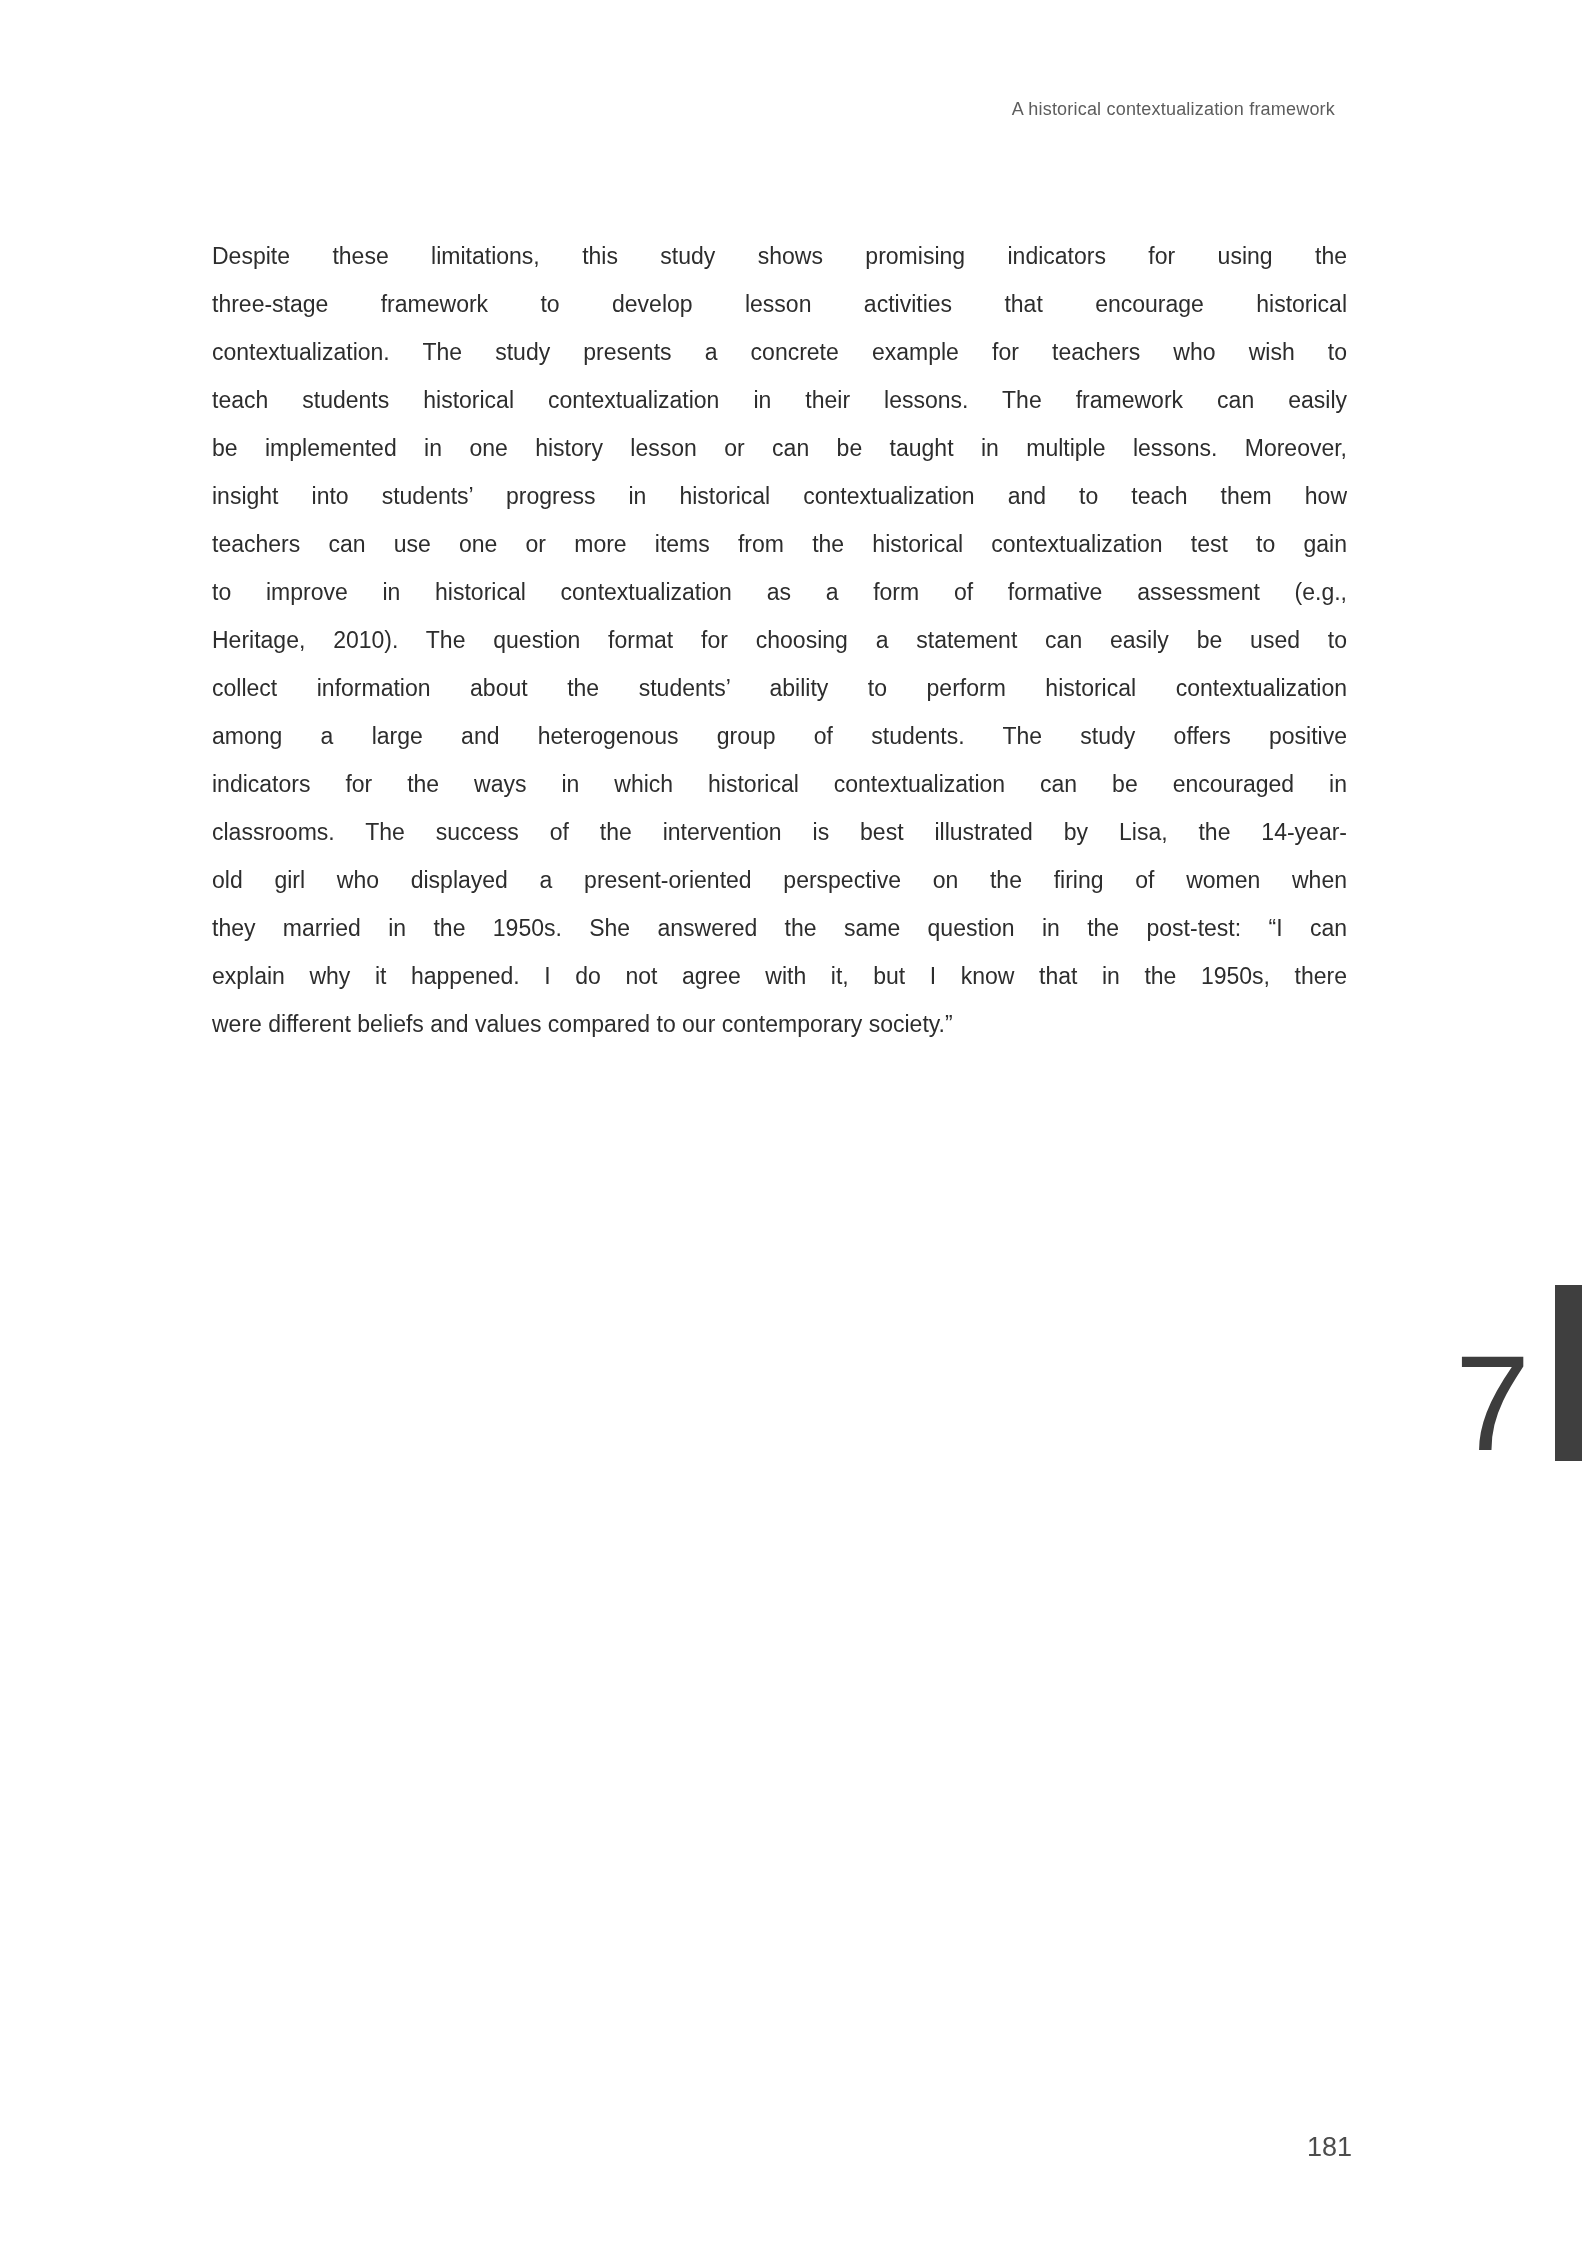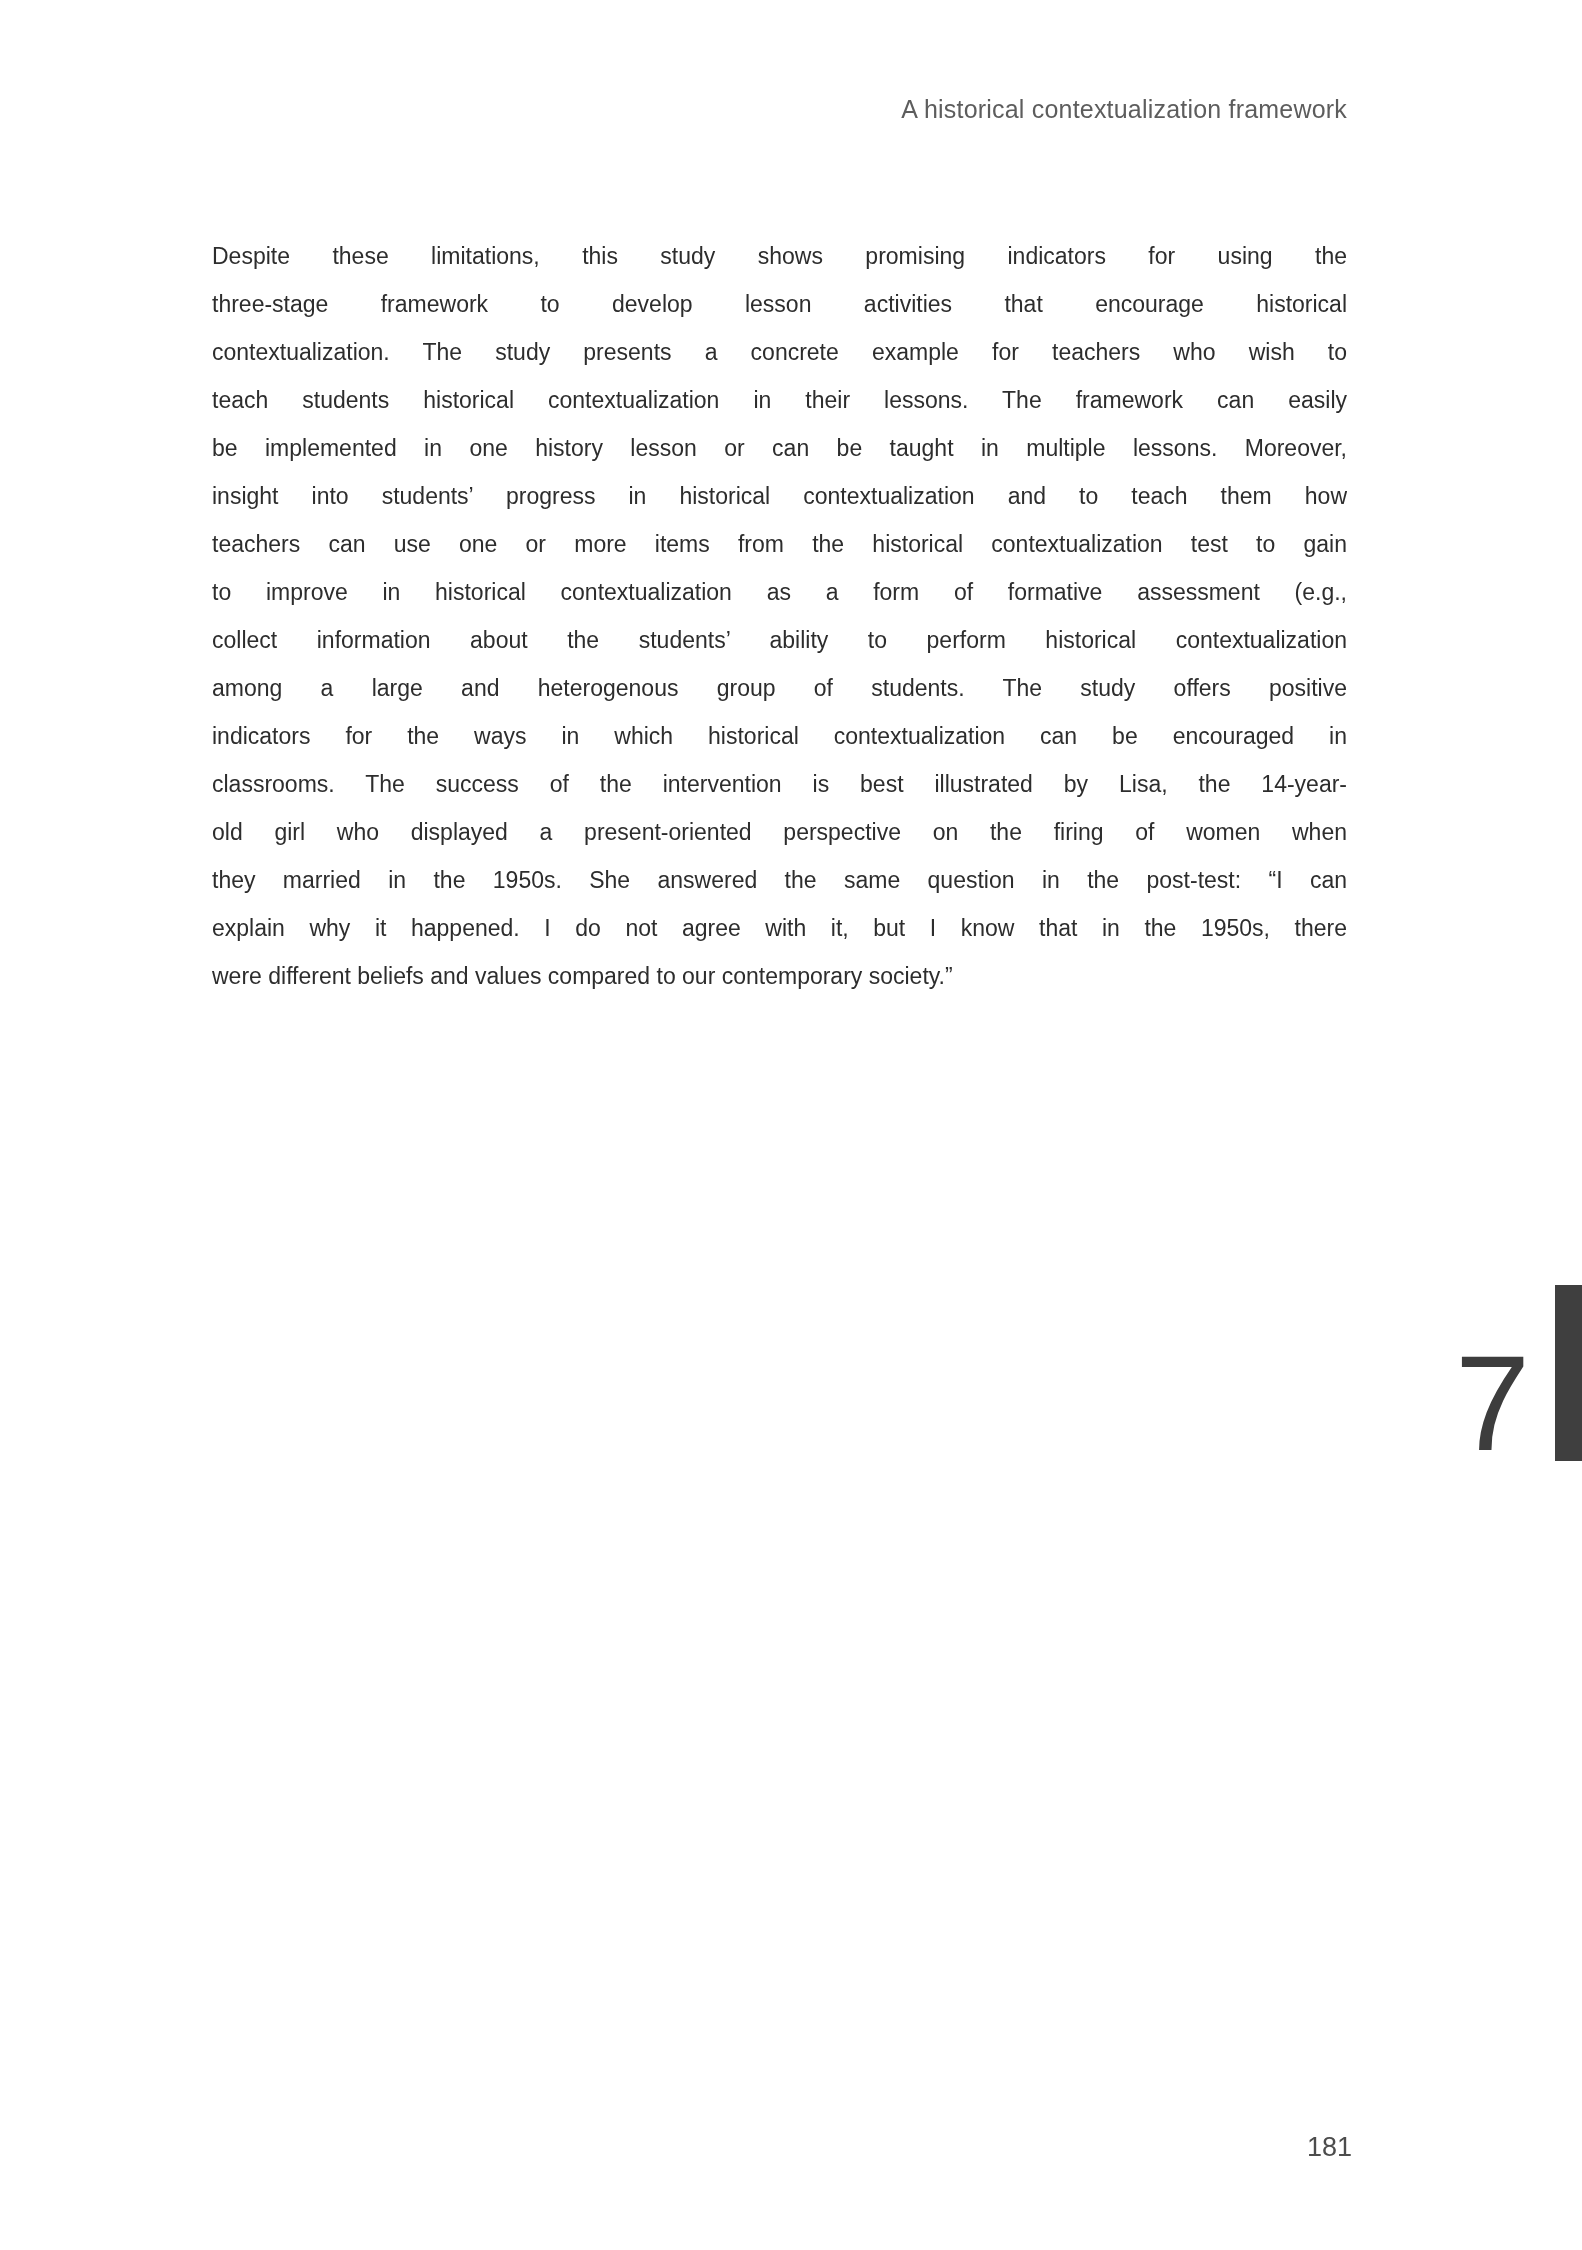--- a/index.html
+++ b/index.html
@@ -12,22 +12,22 @@
     width: 1582px;
     height: 2250px;
     margin: 0 auto;
     background: var(--background, #ffffff);
     font-family: "Liberation Sans", sans-serif;
     overflow: hidden;
   }
   .running-header {
     position: absolute;
     top: 92px;
-    right: 235px;
-    font-size: 25px;
+    right: 247px;
+    font-size: 18px;
     line-height: 34px;
     color: var(--header-text, #5d5d5d);
     letter-spacing: 0.2px;
     white-space: nowrap;
     text-align: center;
   }
   .body-paragraph {
     position: absolute;
     top: 232px;
     left: 212px;
@@ -82,20 +82,21 @@
 
   <div class="body-paragraph">
       <div class="line">Despite these limitations, this study shows promising indicators for using the</div>
       <div class="line">three-stage framework to develop lesson activities that encourage historical</div>
       <div class="line">contextualization. The study presents a concrete example for teachers who wish to</div>
       <div class="line">teach students historical contextualization in their lessons. The framework can easily</div>
       <div class="line">be implemented in one history lesson or can be taught in multiple lessons. Moreover,</div>
       <div class="line">insight into students’ progress in historical contextualization and to teach them how</div>
       <div class="line">teachers can use one or more items from the historical contextualization test to gain</div>
       <div class="line">to improve in historical contextualization as a form of formative assessment (e.g.,</div>
+      <div class="line">Heritage, 2010). The question format for choosing a statement can easily be used to</div>
       <div class="line">collect information about the students’ ability to perform historical contextualization</div>
       <div class="line">among a large and heterogenous group of students. The study offers positive</div>
       <div class="line">indicators for the ways in which historical contextualization can be encouraged in</div>
       <div class="line">classrooms. The success of the intervention is best illustrated by Lisa, the 14-year-</div>
       <div class="line">old girl who displayed a present-oriented perspective on the firing of women when</div>
       <div class="line">they married in the 1950s. She answered the same question in the post-test: “I can</div>
       <div class="line">explain why it happened. I do not agree with it, but I know that in the 1950s, there</div>
       <div class="line last">were different beliefs and values compared to our contemporary society.”</div>
     </div>
 

